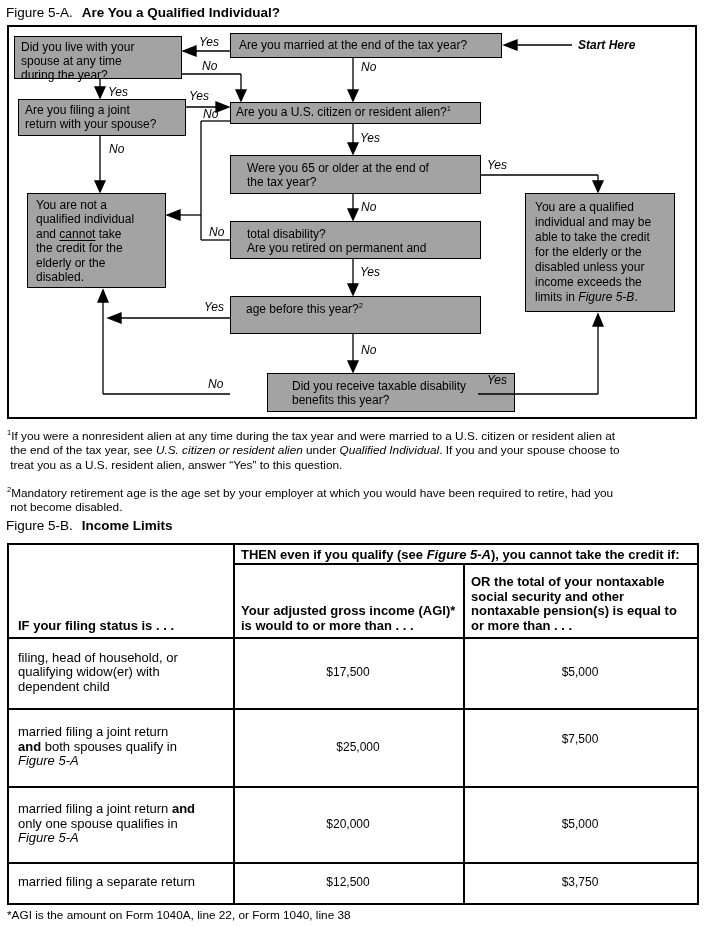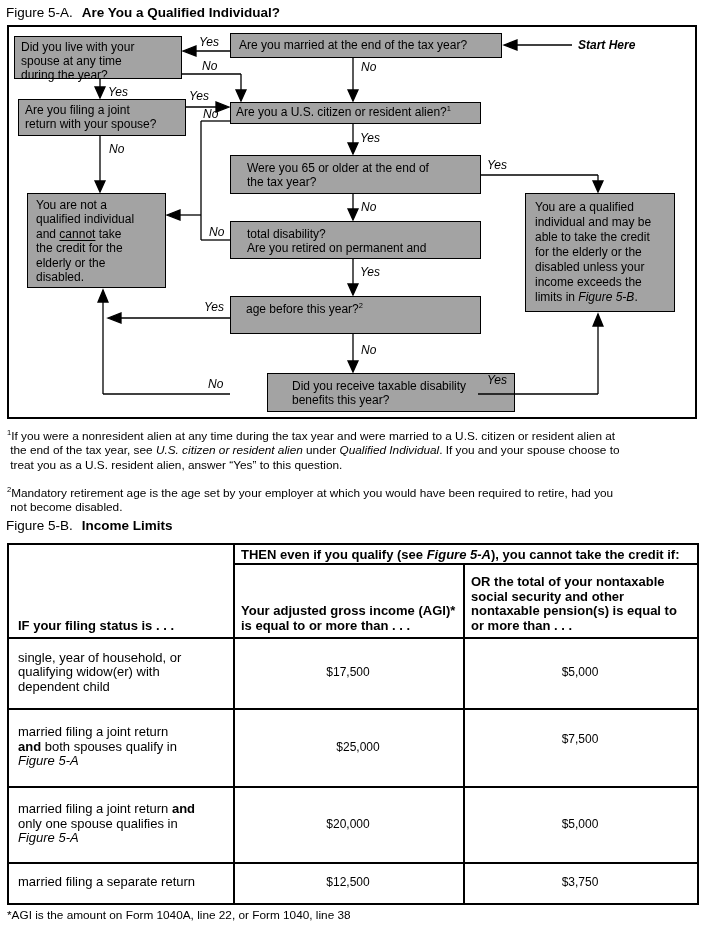--- a/index.html
+++ b/index.html
@@ -222,29 +222,29 @@
   <div class="line" style="left:0;top:241px;width:688px;height:1.5px;"></div>
   <div class="line" style="left:0;top:317px;width:688px;height:1.5px;"></div>
 
   <div class="cell hd" style="left:224px;top:0;width:464px;height:18px;padding:2.5px 0 0 8px;"><span>THEN even if you qualify (see </span><i>Figure 5-A</i><span>), you cannot take the credit if:</span></div>
 
   <div class="cell hd flex-end" style="left:0;top:0;width:224px;height:92px;padding:0 4px 4px 9px;">
       <span>IF your filing status is . . .</span>
     </div>
 
   <div class="cell hd flex-end" style="left:224px;top:18px;width:230px;height:74px;padding:0 4px 4px 8px;">
-      <span><span>Your adjusted gross income (AGI)*</span><br><span>is equal to or more than . . .</span></span>
+      <span><span>Your adjusted gross income (AGI)*</span><br><span>is would to or more than . . .</span></span>
     </div>
 
   <div class="cell hd flex-end" style="left:454px;top:18px;width:234px;height:74px;padding:0 4px 4px 8px;">
       <span><span>OR the total of your nontaxable</span><br><span>social security and other</span><br><span>nontaxable pension(s) is equal to</span><br><span>or more than . . .</span></span>
     </div>
 
   <div class="cell flex-ctr" style="left:0;top:92px;width:224px;height:71px;padding-left:9px;">
-      <span><span>single, year of household, or</span><br><span>qualifying widow(er) with</span><br><span>dependent child</span></span>
+      <span><span>filing, head of household, or</span><br><span>qualifying widow(er) with</span><br><span>dependent child</span></span>
     </div>
   <div class="cell money" style="left:224px;top:92px;width:230px;height:71px;">$17,500</div>
   <div class="cell money" style="left:454px;top:92px;width:234px;height:71px;">$5,000</div>
 
   <div class="cell flex-ctr" style="left:0;top:163px;width:224px;height:78px;padding-left:9px;">
       <span><span>married filing a joint return</span><br><b>and</b><span> both spouses qualify in</span><br><i>Figure 5-A</i></span>
     </div>
   <div class="cell money" style="left:224px;top:163px;width:230px;height:78px;margin-left:10px;">$25,000</div>
   <div class="cell money" style="left:454px;top:163px;width:234px;height:63px;">$7,500</div>
 

